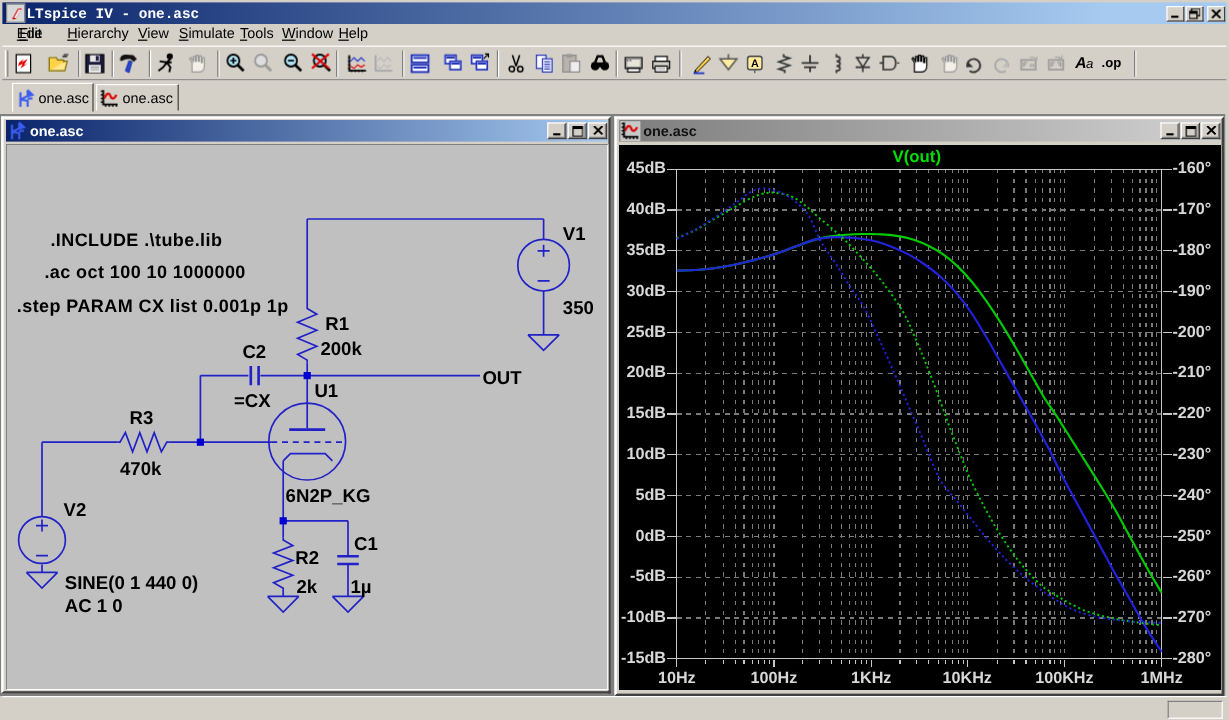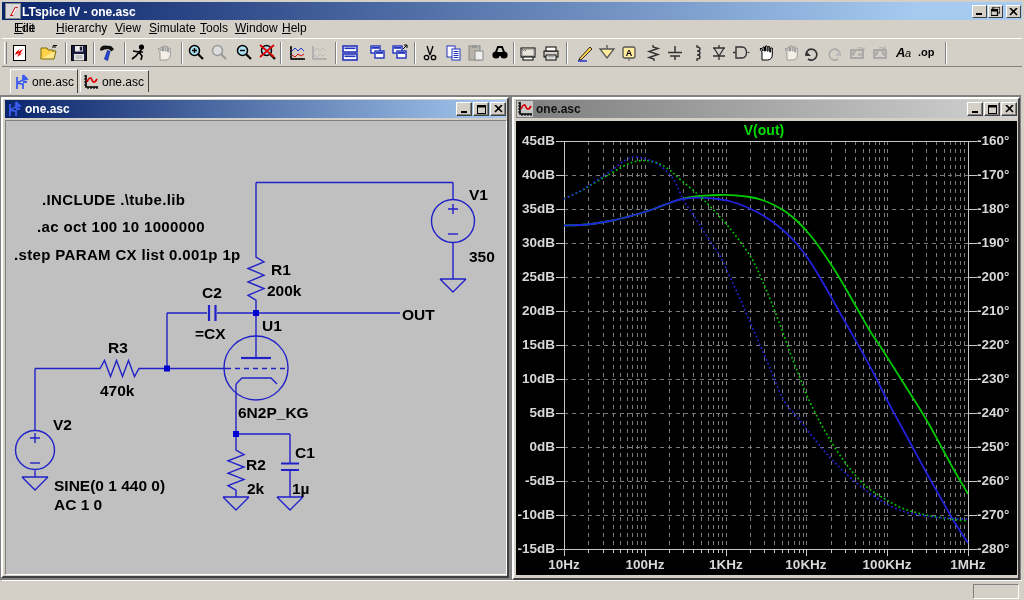--- a/index.html
+++ b/index.html
@@ -1,18 +1,18 @@
 <!DOCTYPE html>
 <html><head><meta charset="utf-8"><style>
 *{margin:0;padding:0;box-sizing:border-box;}
 html,body{width:1024px;height:600px;overflow:hidden;}
 body{font-family:"Liberation Sans",sans-serif;background:#d4d0c8;position:relative;will-change:transform;}
 svg{will-change:transform;}
 #titlebar{position:absolute;left:2px;top:2px;width:1020px;height:18px;
- background:linear-gradient(to right,#0a246a 0%,#a6caf0 90%,#a6caf0 100%);}
+ background:linear-gradient(to right,#0a246a 0%,#a6caf0 90%,#a6caf0 100%);font-family:Liberation Mono, monospace;}
 #titlebar .txt{position:absolute;left:20px;top:3px;color:#fff;font-size:12px;font-weight:bold;}
 #appicon{position:absolute;left:3px;top:1px;width:16px;height:16px;background:#d8d8d8;border:1px solid #888;}
 #appicon svg{position:absolute;left:0;top:0;}
 .cbtn{position:absolute;top:3px;width:15px;height:13px;background:#d4d0c8;
  border-top:1px solid #fff;border-left:1px solid #fff;border-right:1.5px solid #404040;border-bottom:1.5px solid #404040;
  display:flex;align-items:center;justify-content:center;}
 #menubar{position:absolute;left:2px;top:20px;width:1020px;height:18px;background:#d4d0c8;font-size:12px;color:#000;}
 #menubar span{position:absolute;top:1px;}
 #menubar u{text-decoration:underline;}
 #toolbar{position:absolute;left:2px;top:38px;width:1020px;height:29px;background:#d4d0c8;

